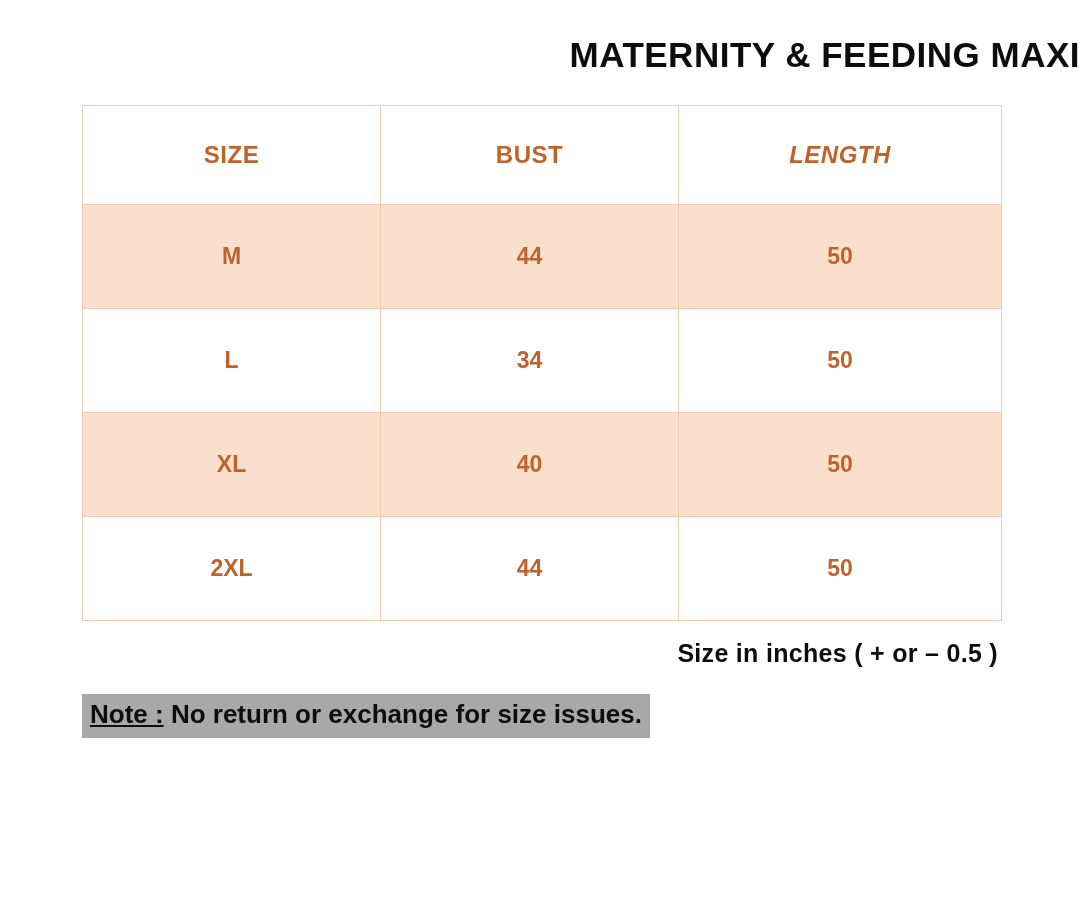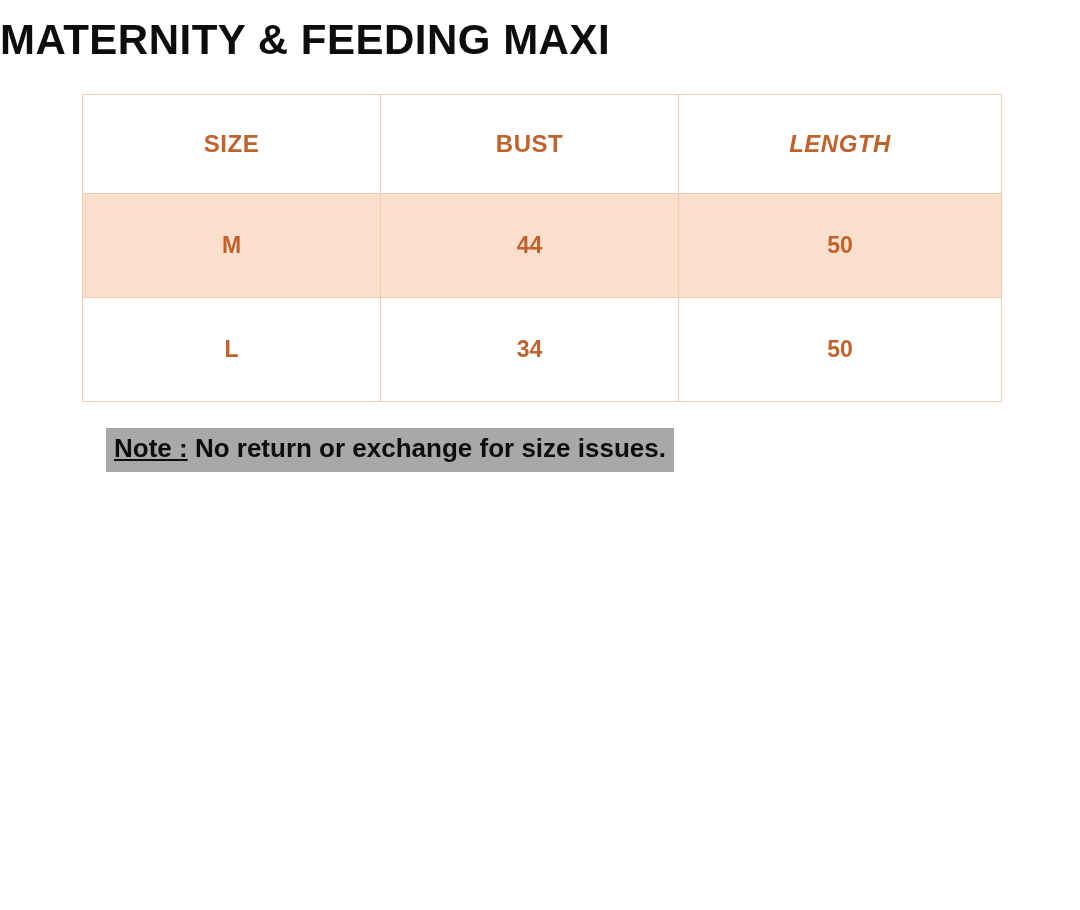--- a/index.html
+++ b/index.html
@@ -13,26 +13,26 @@
     font-family: "Liberation Sans", sans-serif;
     overflow: hidden;
   }
   .page {
     position: relative;
     width: 1080px;
     height: 910px;
     background: #ffffff;
   }
   .title {
-    text-align: left;
-    font-size: 42px;
+    text-align: right;
+    font-size: 35px;
     font-weight: bold;
     letter-spacing: 0.5px;
     color: #0d0d0d;
-    padding-top: 16px;
+    padding-top: 35px;
     margin: 0;
   }
   .table-wrap {
     margin: 30px 82px 0 82px;
     width: 916px;
   }
   table.size-table {
     border-collapse: collapse;
     width: 916px;
     table-layout: fixed;
@@ -76,21 +76,20 @@
     margin: 26px 0 0 82px;
   }
   .note-box {
     display: inline-block;
     background: #a8a8a8;
     padding: 6px 8px 8px 8px;
     font-size: 26px;
     font-weight: bold;
     color: #0d0d0d;
     line-height: 1.15;
-    margin-left: 24px;
   }
   .note-label {
     text-decoration: underline;
   }
 </style>
 </head>
 <body>
 
 <div class="page">
 
@@ -109,22 +108,33 @@
         <tr class="shaded">
           <td>M</td>
           <td>44</td>
           <td>50</td>
         </tr>
         <tr class="plain">
           <td>L</td>
           <td>34</td>
           <td>50</td>
         </tr>
+        <tr class="shaded">
+          <td>XL</td>
+          <td>40</td>
+          <td>50</td>
+        </tr>
+        <tr class="plain">
+          <td>2XL</td>
+          <td>44</td>
+          <td>50</td>
+        </tr>
       </tbody>
     </table>
   </div>
 
+  <div class="note-inches">Size in inches ( + or  – 0.5 )</div>
 
   <div class="note-row">
     <div class="note-box"><span class="note-label">Note :</span><span> No return or exchange for size issues.</span></div>
   </div>
 
 </div>
 
 </body></html>

